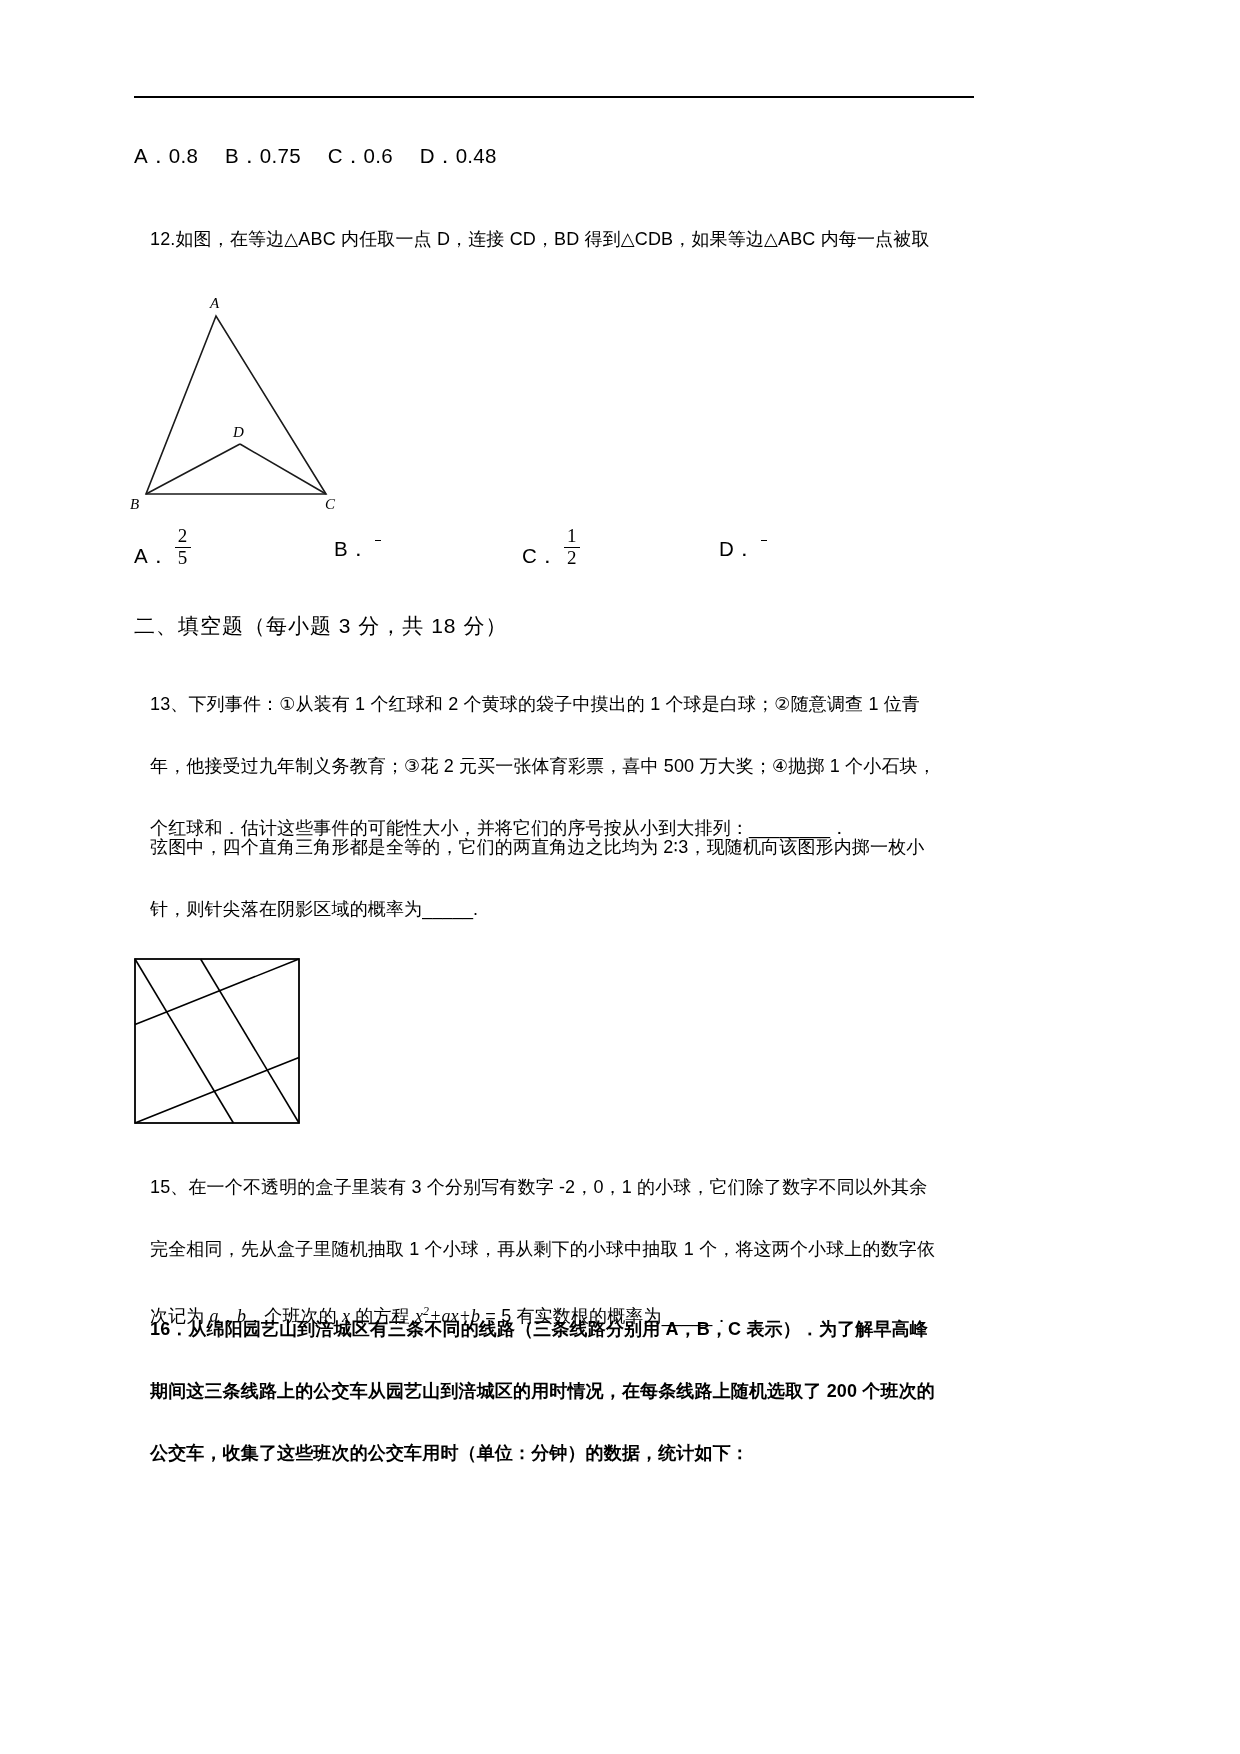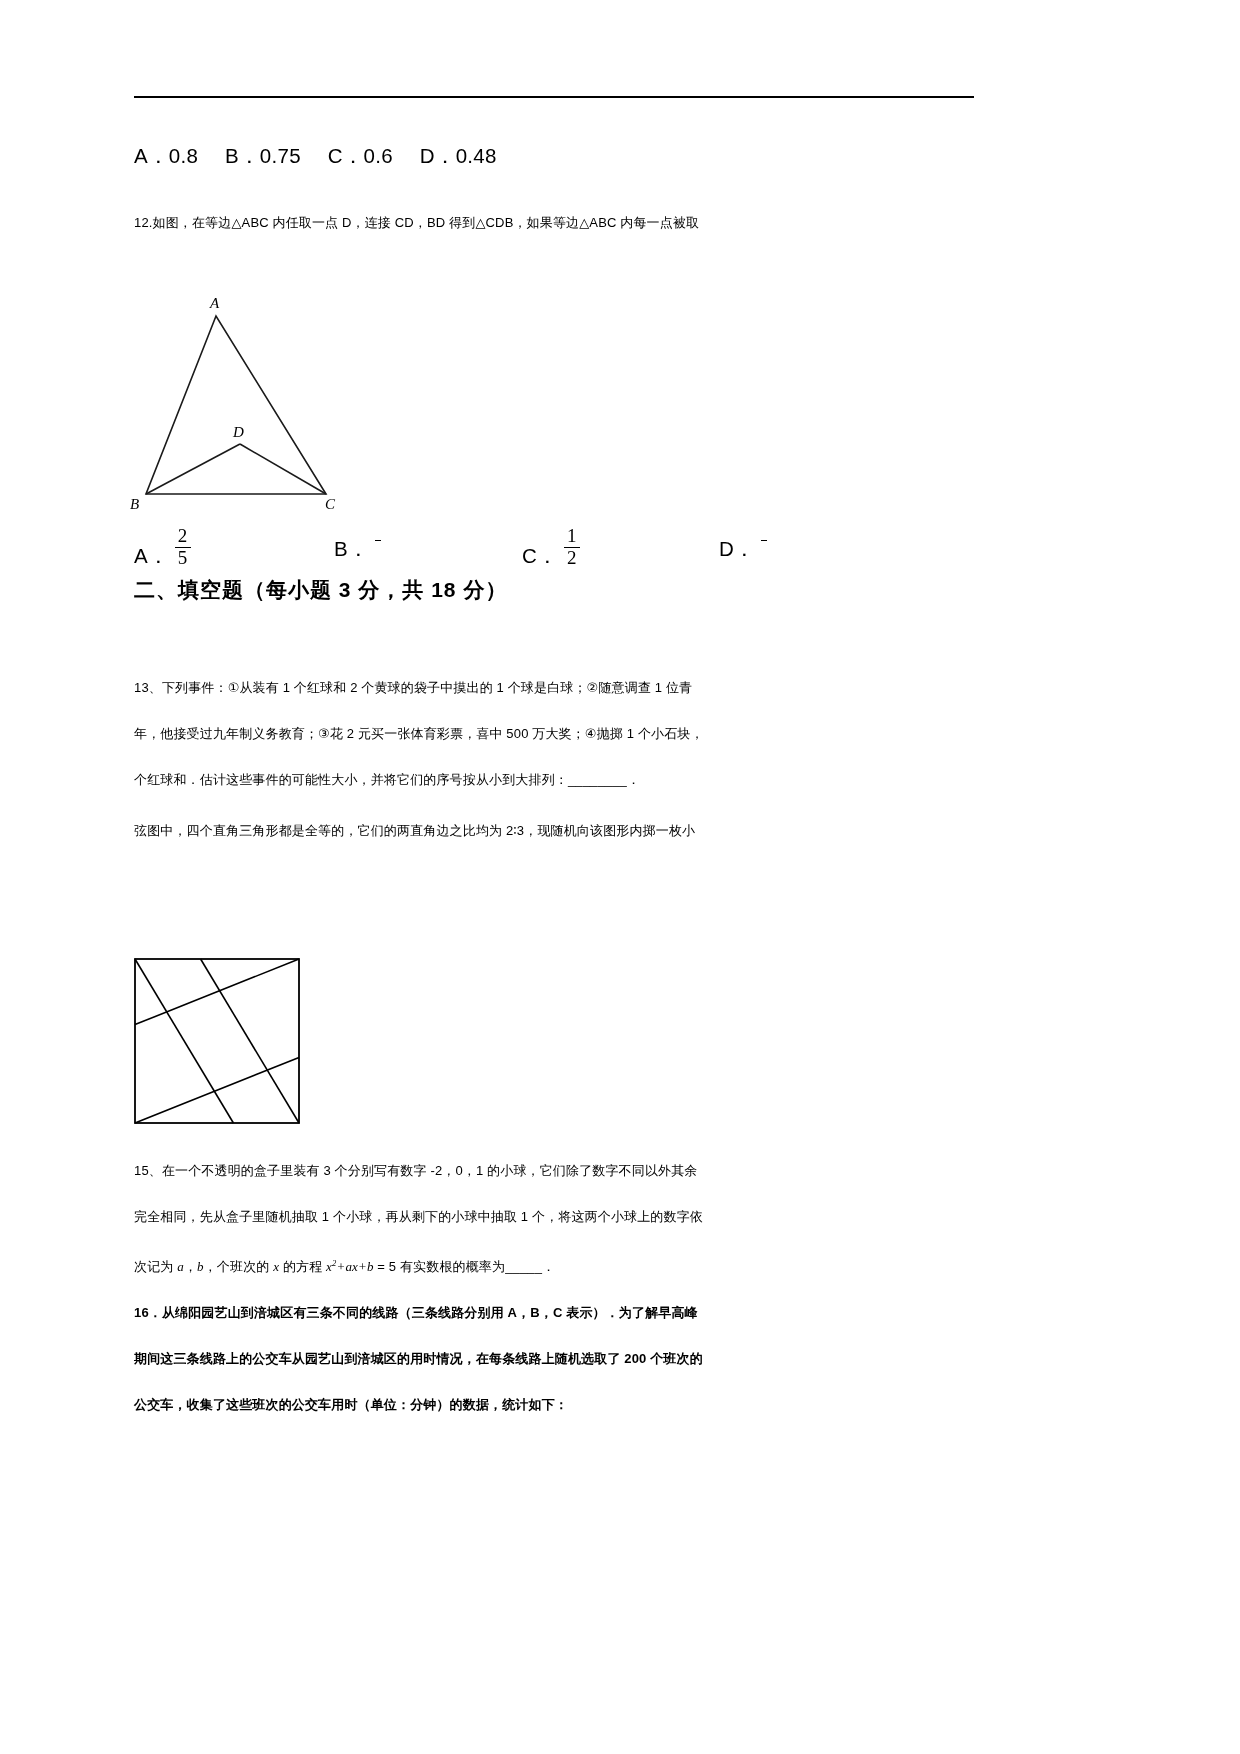--- a/index.html
+++ b/index.html
@@ -30,23 +30,23 @@
     width: 840px;
     height: 0;
     border-top: 2px solid #000;
   }
   .body-col {
     position: absolute;
     left: 134px;
     width: 850px;
   }
   .para {
-    font-size: 13px;
+    font-size: 18px;
     line-height: 46px;
-    margin: 0;
+    margin: 16px;
     letter-spacing: 0.15px;
   }
   .mono-i { font-family: "Liberation Serif", serif; font-style: italic; }
 
   
   .choice-row {
     position: absolute;
     left: 134px;
     font-size: 20.5px;
     letter-spacing: 0.3px;
@@ -80,23 +80,23 @@
     top: -9px;
     margin-left: 2px;
   }
   .frac .num { padding: 0 3px; }
   .frac .den { padding: 0 3px; border-top: 1.3px solid #000; }
 
   
   .section-head {
     position: absolute;
     left: 134px;
-    top: 576px;
+    top: 612px;
     font-size: 21px;
-    font-weight: bold;
+    font-weight: normal;
     letter-spacing: 1px;
     text-align: right;
   }
 
   
   .fig-tri {
     position: absolute;
     left: 128px;
     top: 296px;
     width: 230px;
@@ -180,20 +180,21 @@
   <div class="section-head">二、填空题（每小题 3 分，共 18 分）</div>
 
   <div class="body-col" style="top:665px;">
     <p class="para">13、下列事件：①从装有 1 个红球和 2 个黄球的袋子中摸出的 1 个球是白球；②随意调查 1 位青</p>
     <p class="para">年，他接受过九年制义务教育；③花 2 元买一张体育彩票，喜中 500 万大奖；④抛掷 1 个小石块，</p>
     <p class="para">个红球和．估计这些事件的可能性大小，并将它们的序号按从小到大排列：________．</p>
   </div>
 
   <div class="body-col" style="top:808px;">
     <p class="para">弦图中，四个直角三角形都是全等的，它们的两直角边之比均为 2∶3，现随机向该图形内掷一枚小</p>
+    <p class="para">针，则针尖落在阴影区域的概率为_____.</p>
   </div>
 
   <div class="fig-square">
     <svg width="166" height="166" viewBox="0 0 166 166">
       <rect x="1" y="1" width="164" height="164" fill="none" stroke="#000" stroke-width="1.8"></rect>
 
       <polygon points="1,1 165,1 165,165 1,165" fill="none" stroke="none"></polygon>
 
       <line x1="1" y1="1" x2="99.4" y2="165" stroke="#000" stroke-width="1.6"></line>
       <line x1="165" y1="1" x2="1" y2="66.6" stroke="#000" stroke-width="1.6"></line>

